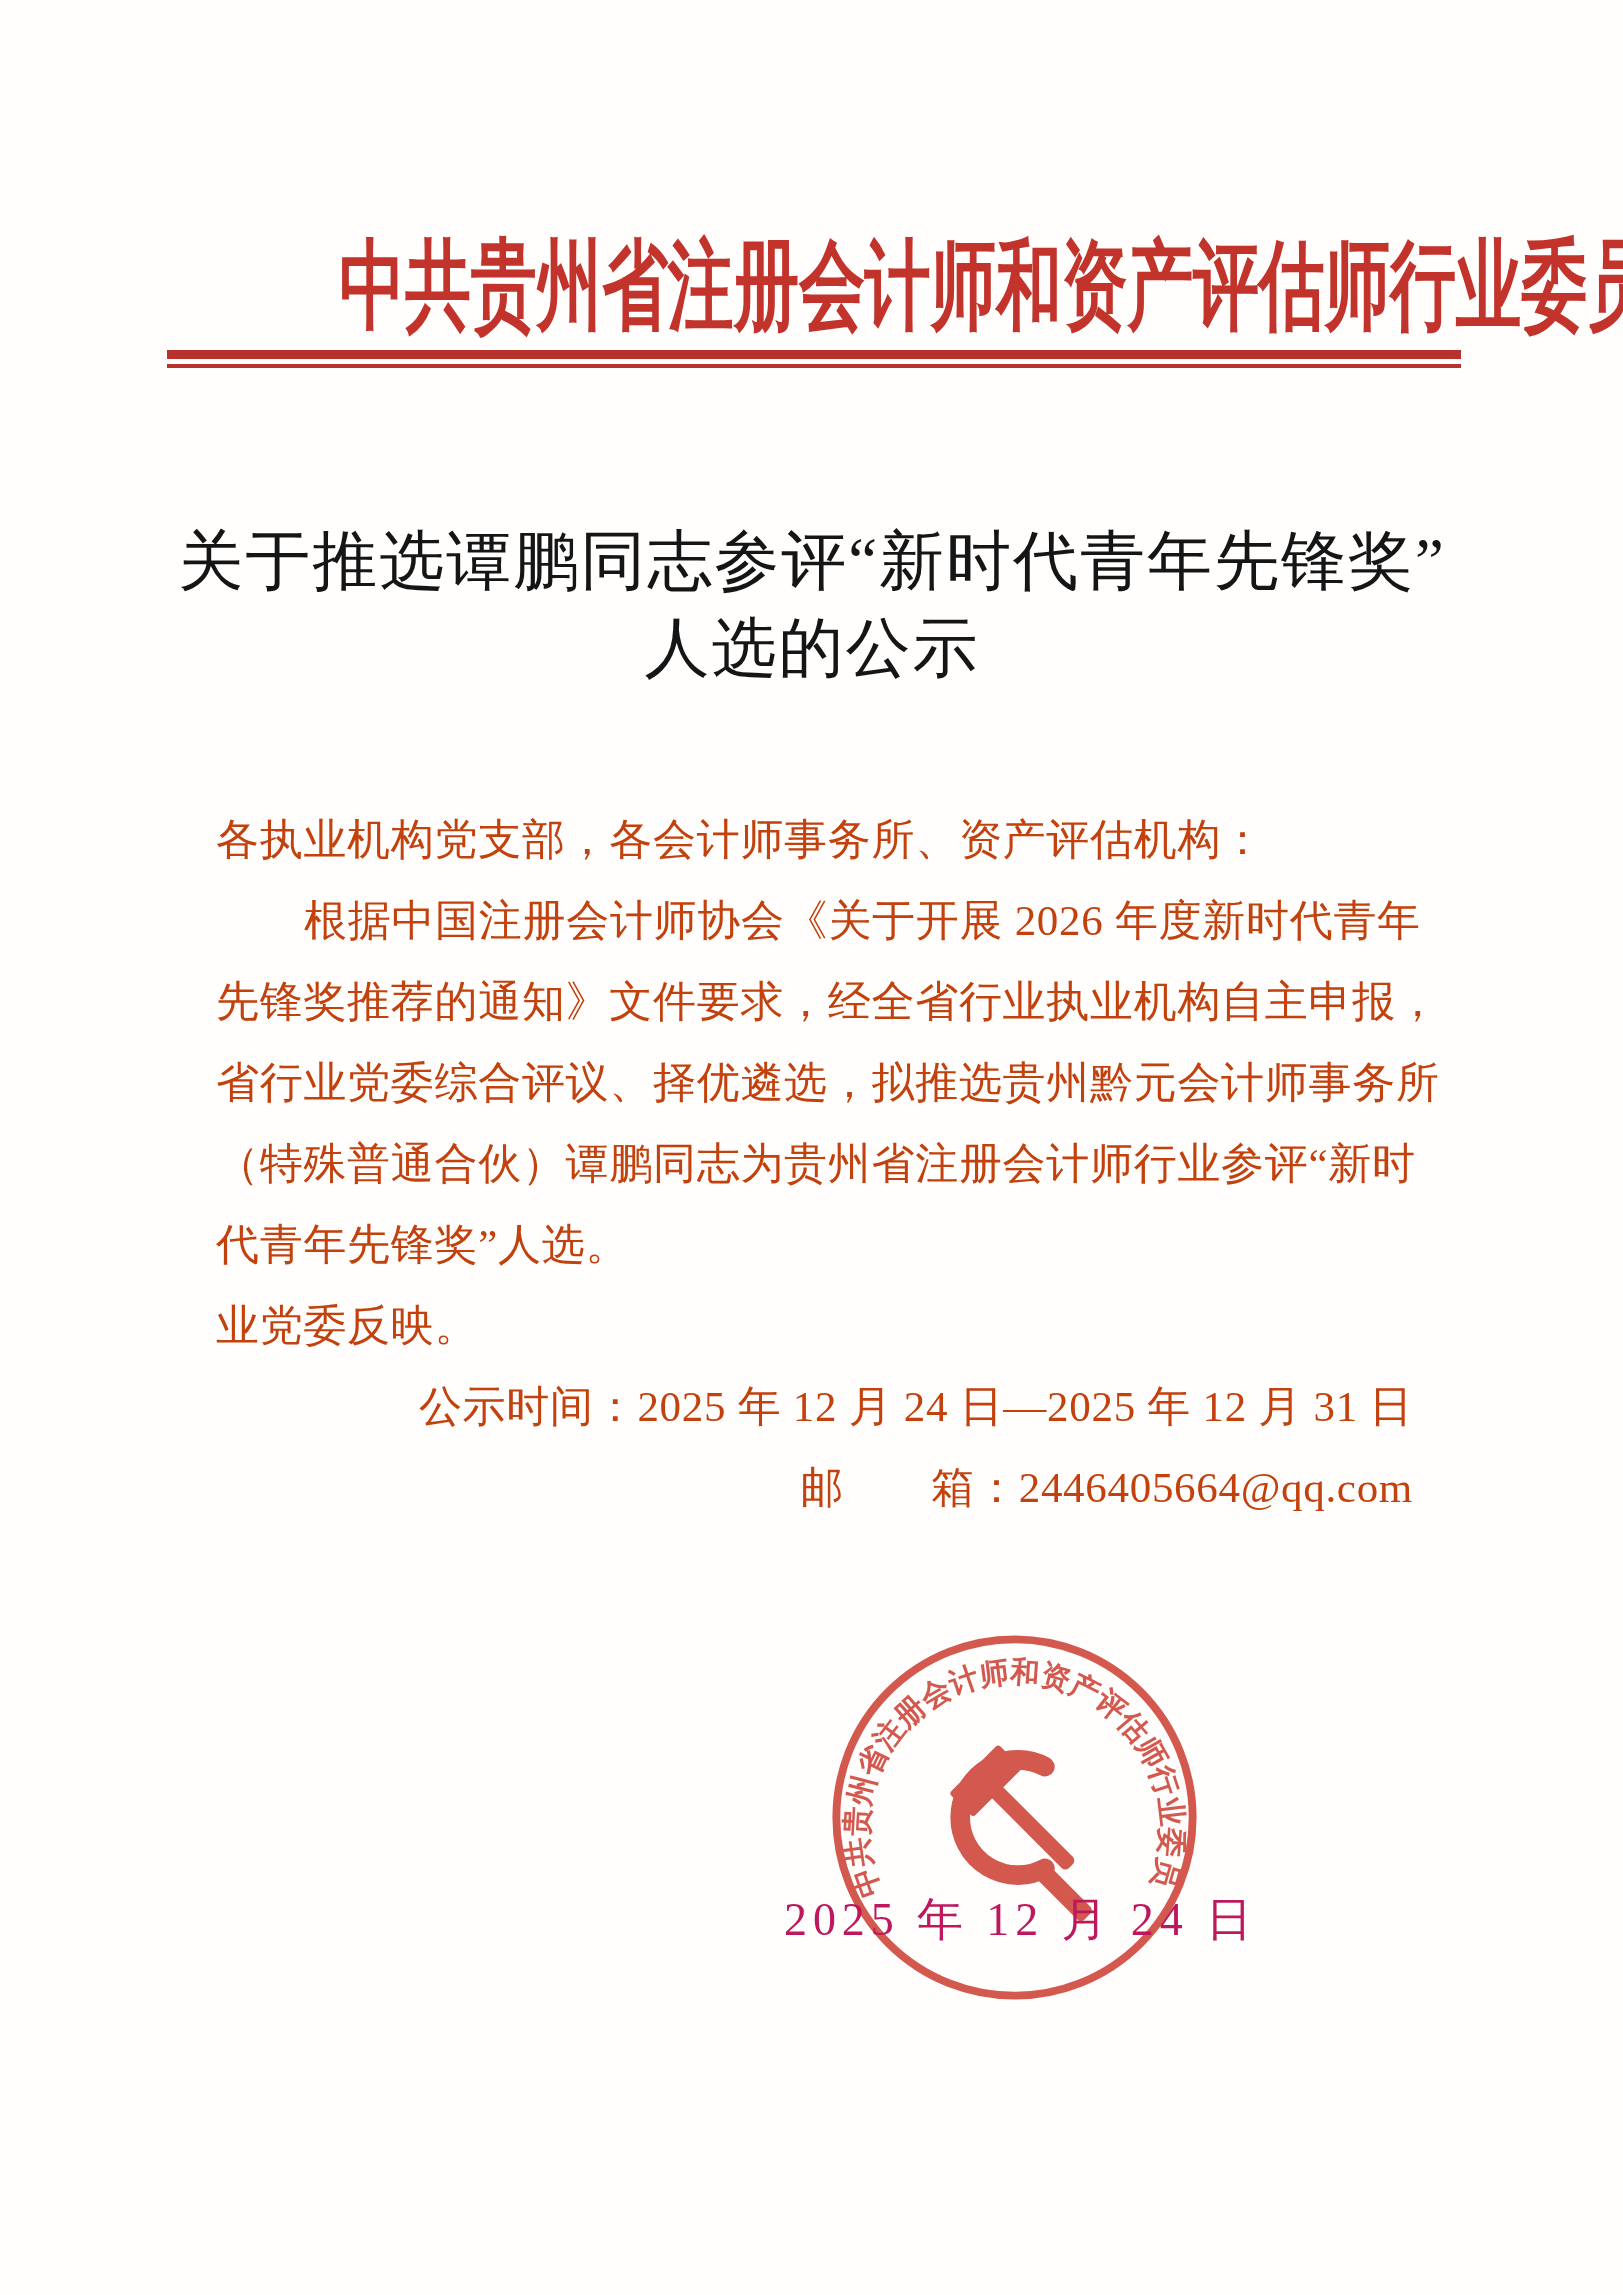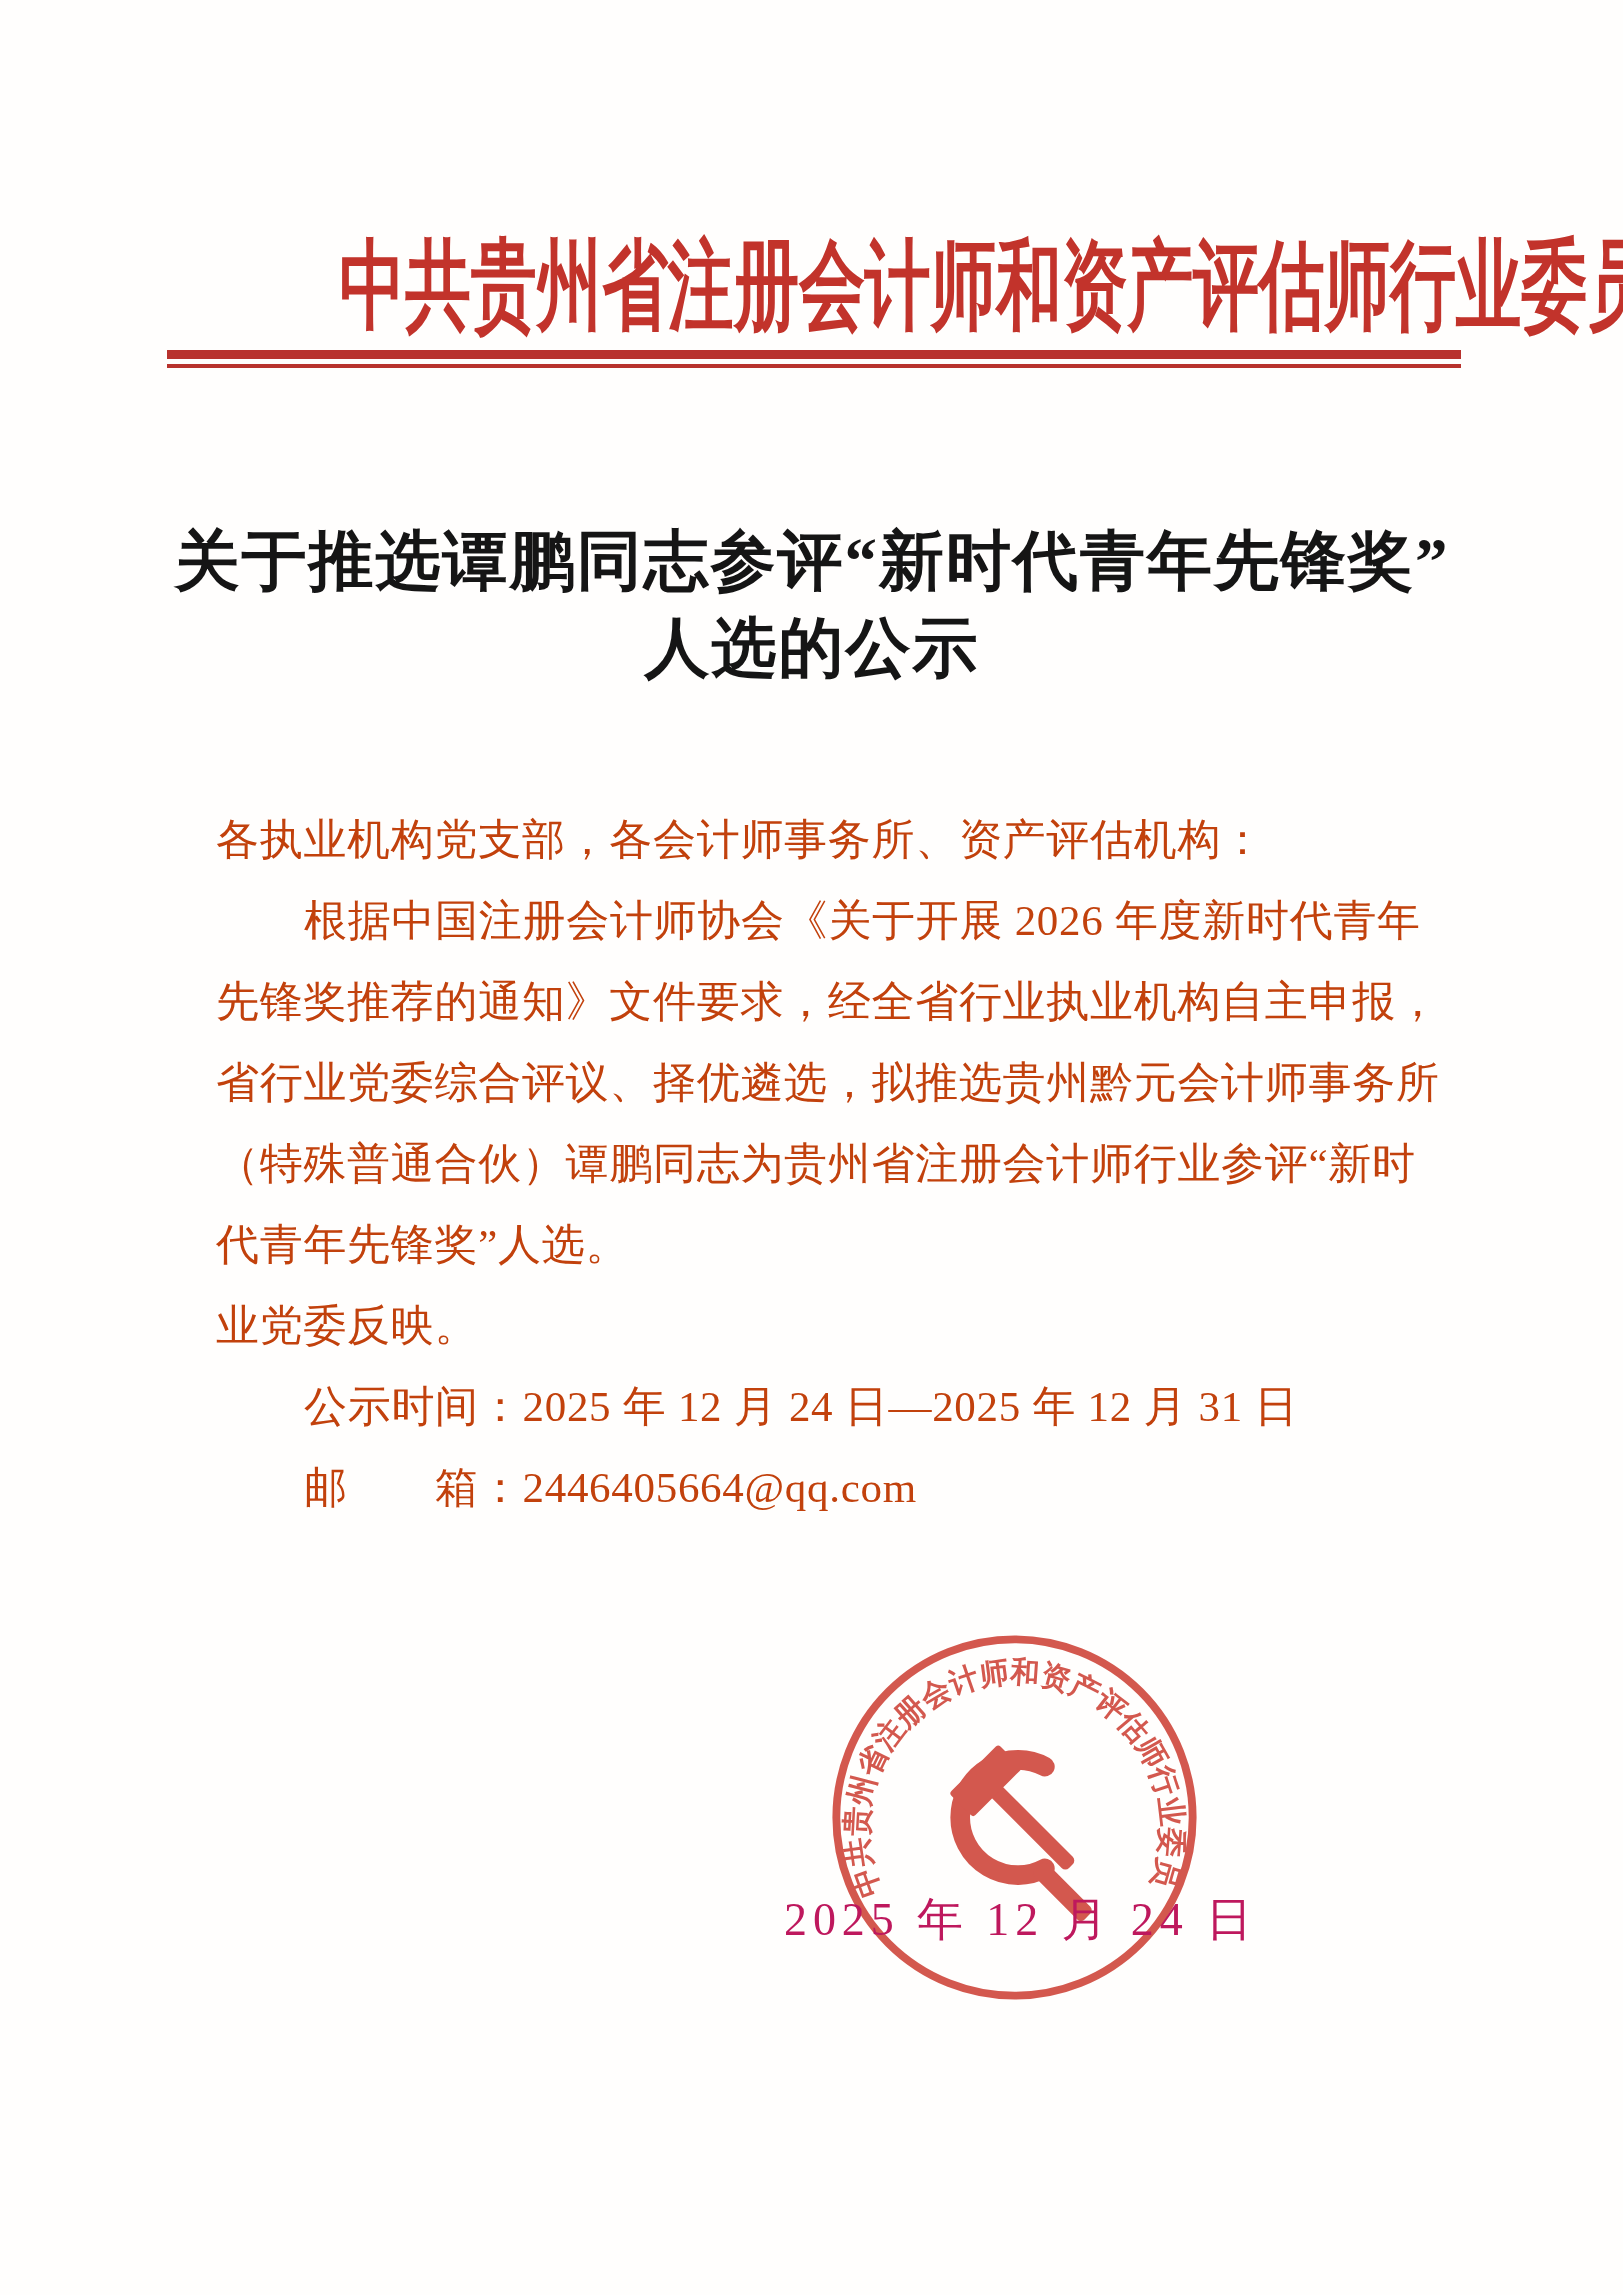--- a/index.html
+++ b/index.html
@@ -27,32 +27,32 @@
     transform-origin:50% 50%;
   }
   .rule { position:absolute; left:167px; width:1294px; background:#b8322d; }
   .rule.thick { top:350px; height:9.2px; }
   .rule.thin  { top:364px; height:3.9px; }
 
   
   .doc-title {
     position:absolute; top:518px; left:0; width:100%;
     text-align:center;
-    font-size:65px; font-weight:bold; color:#151515;
+    font-size:65px; font-weight:normal; color:#151515;
     line-height:87px; letter-spacing:2px; white-space:nowrap;
   }
 
   
   .body-lines {
     position:absolute; left:216px; top:799px; width:1197px;
     font-size:43px; line-height:81px; color:#c2410c;
     letter-spacing:0.7px;
   }
   .bline { white-space:nowrap; }
-  .bline.ind { text-indent:88px; }
+  .bline.ind { text-indent:88px;text-align:right; }
 
   
   .issue-date {
     position:absolute; left:1021px; top:1889px;
     transform:translateX(-50%);
     font-size:46px; letter-spacing:5.9px; white-space:nowrap;
     color:#be185d; z-index:3;
   }
 
   

